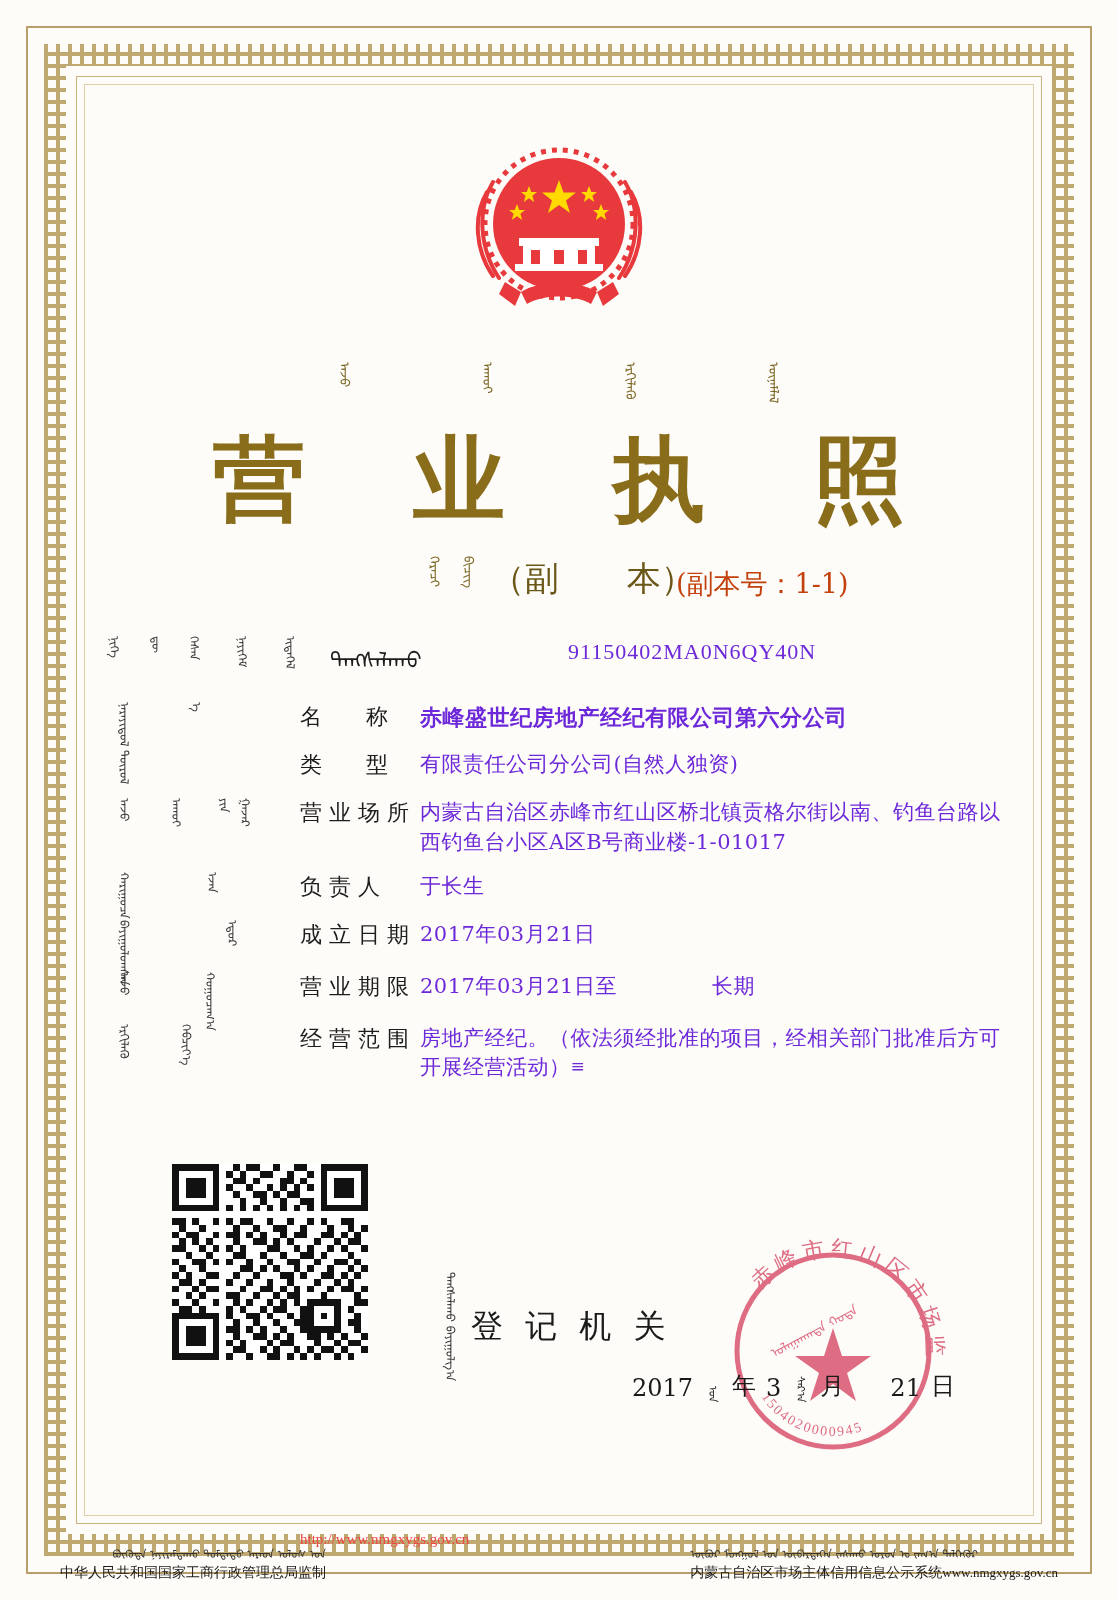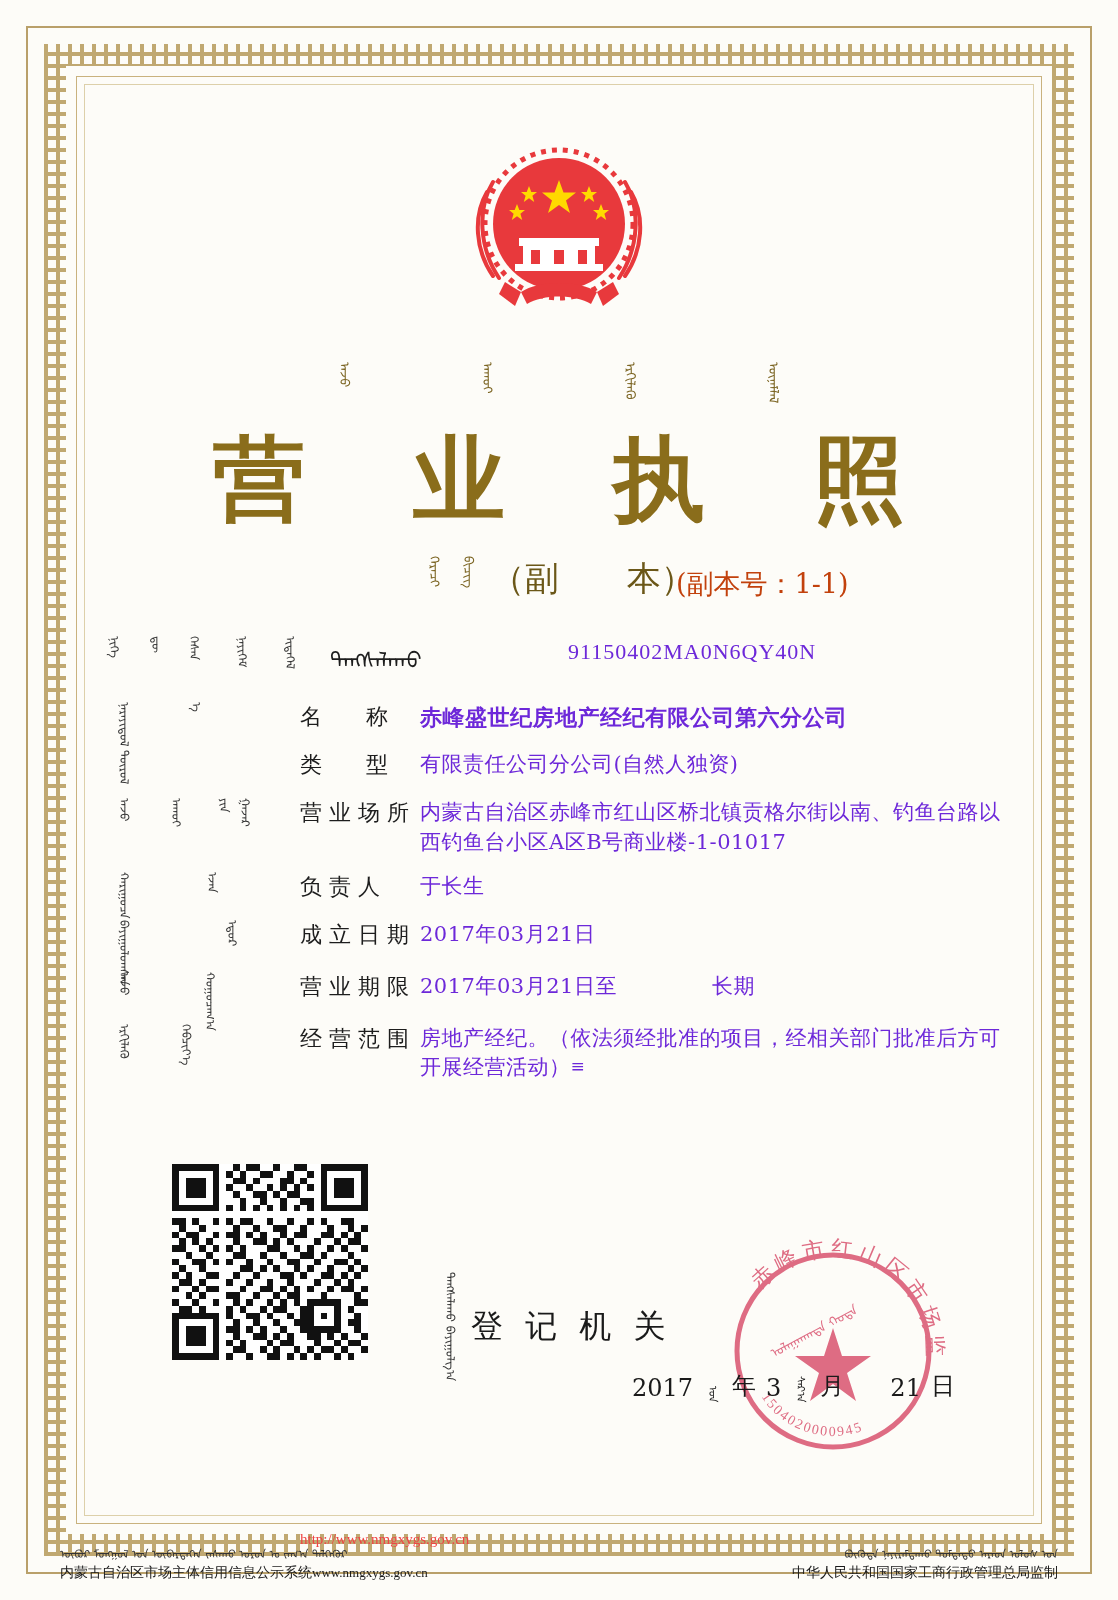--- a/index.html
+++ b/index.html
@@ -727,27 +727,27 @@
     <span class="mn">ᠣᠨ</span>
     <span>年</span>
     <span>3</span>
     <span class="mn">ᠰᠠᠷ᠎ᠠ</span>
     <span>月</span>
     <span style="margin-left:36px;">21</span>
     <span>日</span>
   </div>
 
   <div class="footer">
+    <div class="footer-col right">
+      <div class="footer-mn">ᠪᠦᠭᠦᠳᠡ ᠨᠠᠶᠢᠷᠠᠮᠳᠠᠬᠤ ᠳᠤᠮᠳᠠᠳᠤ ᠠᠷᠠᠳ ᠤᠯᠤᠰ ᠤᠨ</div>
+      <div class="footer-cn">中华人民共和国国家工商行政管理总局监制</div>
+    </div>
     <div class="footer-col">
       <div class="footer-mn">ᠥᠪᠥᠷ ᠮᠣᠩᠭᠣᠯ ᠤᠨ ᠥᠪᠡᠷᠲᠡᠭᠡᠨ ᠵᠠᠰᠠᠬᠤ ᠣᠷᠣᠨ ᠤ ᠵᠠᠬ᠎ᠠ ᠳᠡᠯᠭᠡᠭᠦᠷ</div>
       <div class="footer-cn">
         <span>内蒙古自治区市场主体信用信息公示系统</span><span class="footer-url">www.nmgxygs.gov.cn</span>
       </div>
     </div>
-    <div class="footer-col right">
-      <div class="footer-mn">ᠪᠦᠭᠦᠳᠡ ᠨᠠᠶᠢᠷᠠᠮᠳᠠᠬᠤ ᠳᠤᠮᠳᠠᠳᠤ ᠠᠷᠠᠳ ᠤᠯᠤᠰ ᠤᠨ</div>
-      <div class="footer-cn">中华人民共和国国家工商行政管理总局监制</div>
-    </div>
   </div>
 
   <div style="position:absolute; left:300px; bottom:52px; font-size:15px; font-family:'Liberation Serif', serif; color:#ef4444;">http://www.nmgxygs.gov.cn</div>
 
 </div>
 
 </body></html>

